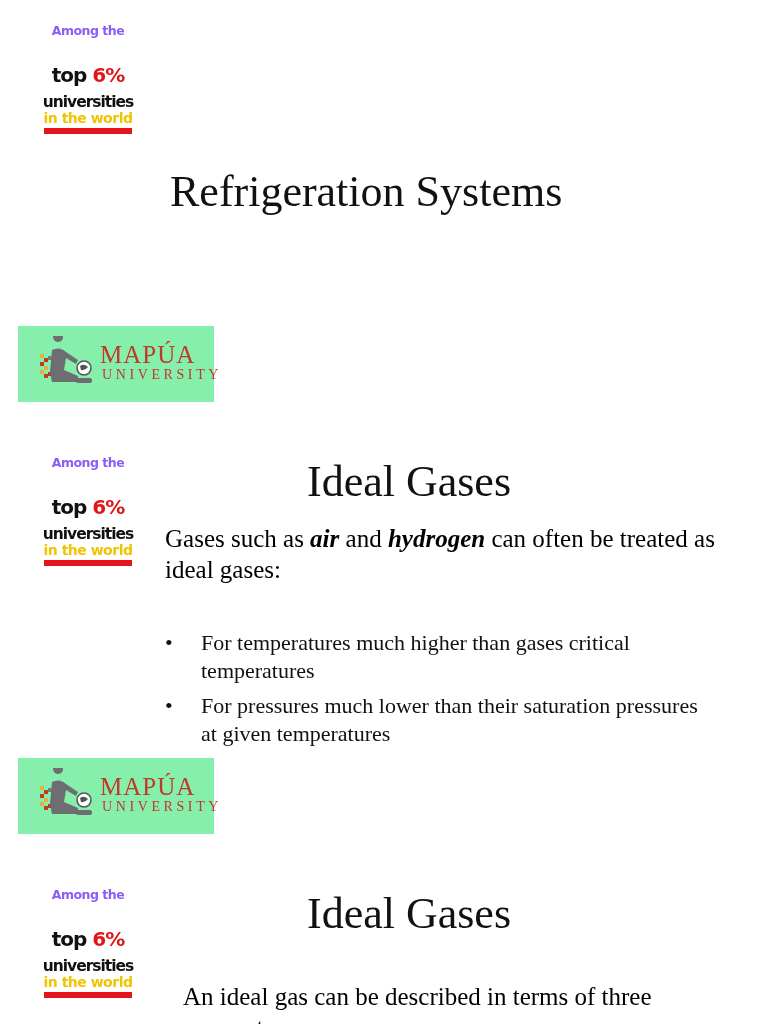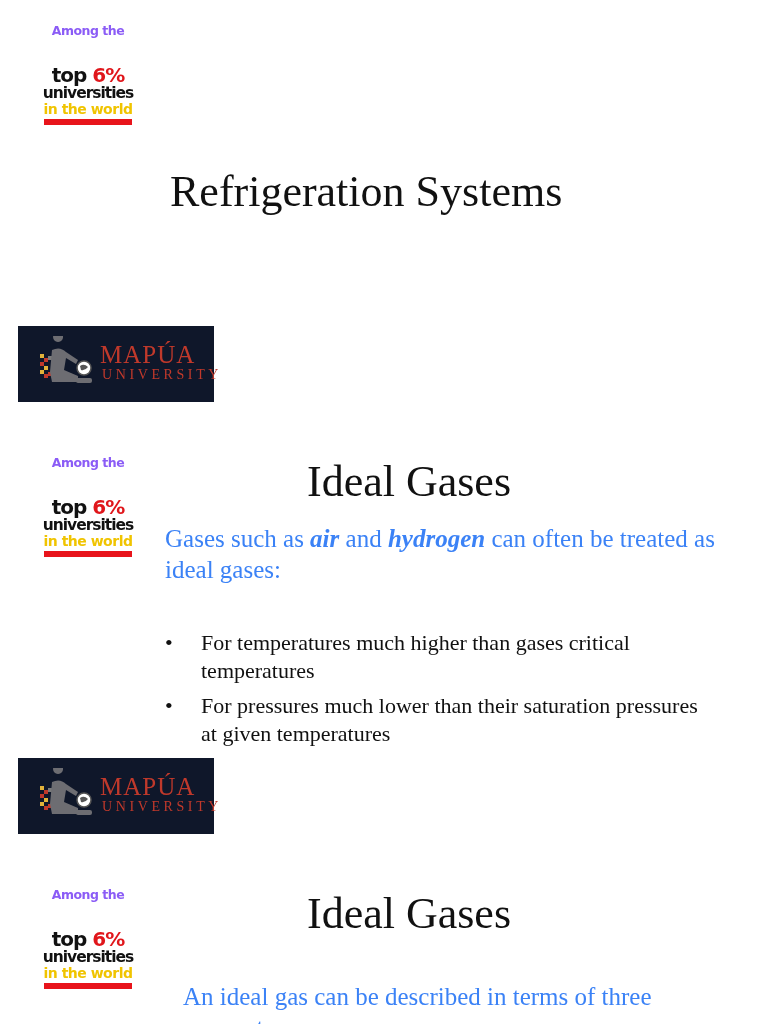--- a/index.html
+++ b/index.html
@@ -22,35 +22,35 @@
       width: 110px;
       text-align: center;
       font-family: "DejaVu Sans", sans-serif;
       font-weight: bold;
       line-height: 1;
       letter-spacing: -0.5px;
     }
     .badge .l1 { font-size: 12.5px; color: #8b5cf6; display: block; margin-bottom: 1px; }
     .badge .l2 { font-size: 20px; color: #111; display: block; letter-spacing: -1px; margin-top: 27px; }
     .badge .l2 .accent { color: #e0161b; }
-    .badge .l3 { font-size: 15.5px; color: #111; display: block; letter-spacing: -1px; margin-top: 1px; }
+    .badge .l3 { font-size: 15.5px; color: #111; display: block; letter-spacing: -1px; margin-top: 10px; }
     .badge .l4 { font-size: 14px; color: #f0c400; display: block; letter-spacing: -0.5px; margin-top: 1px; }
     .badge .bar {
       display: block;
       width: 88px;
       height: 6px;
       margin: 3px auto 0 auto;
       background: #e8141b;
     }
 
     
     .mapua {
       width: 196px;
       height: 76px;
-      background: #0f172a;
+      background: #86efac;
     }
     .mapua .figure { position: absolute; left: 20px; top: 10px; width: 60px; height: 52px; }
     .mapua .name {
       position: absolute;
       left: 82px;
       top: 16px;
       font-family: "Liberation Serif", serif;
       font-size: 25px;
       color: #c0392b;
       letter-spacing: 1px;
@@ -71,21 +71,21 @@
       font-family: "Liberation Serif", serif;
       font-size: 44px;
       color: #111;
       white-space: nowrap;
       line-height: 1;
     }
     .body-text {
       font-family: "Liberation Serif", serif;
       font-size: 25px;
       line-height: 31px;
-      color: #3b82f6;
+      color: #000000;
     }
     .bullets {
       list-style: none;
       margin: 0;
       padding: 0;
       font-family: "Liberation Serif", serif;
       font-size: 22px;
       line-height: 28px;
       color: #111;
     }

